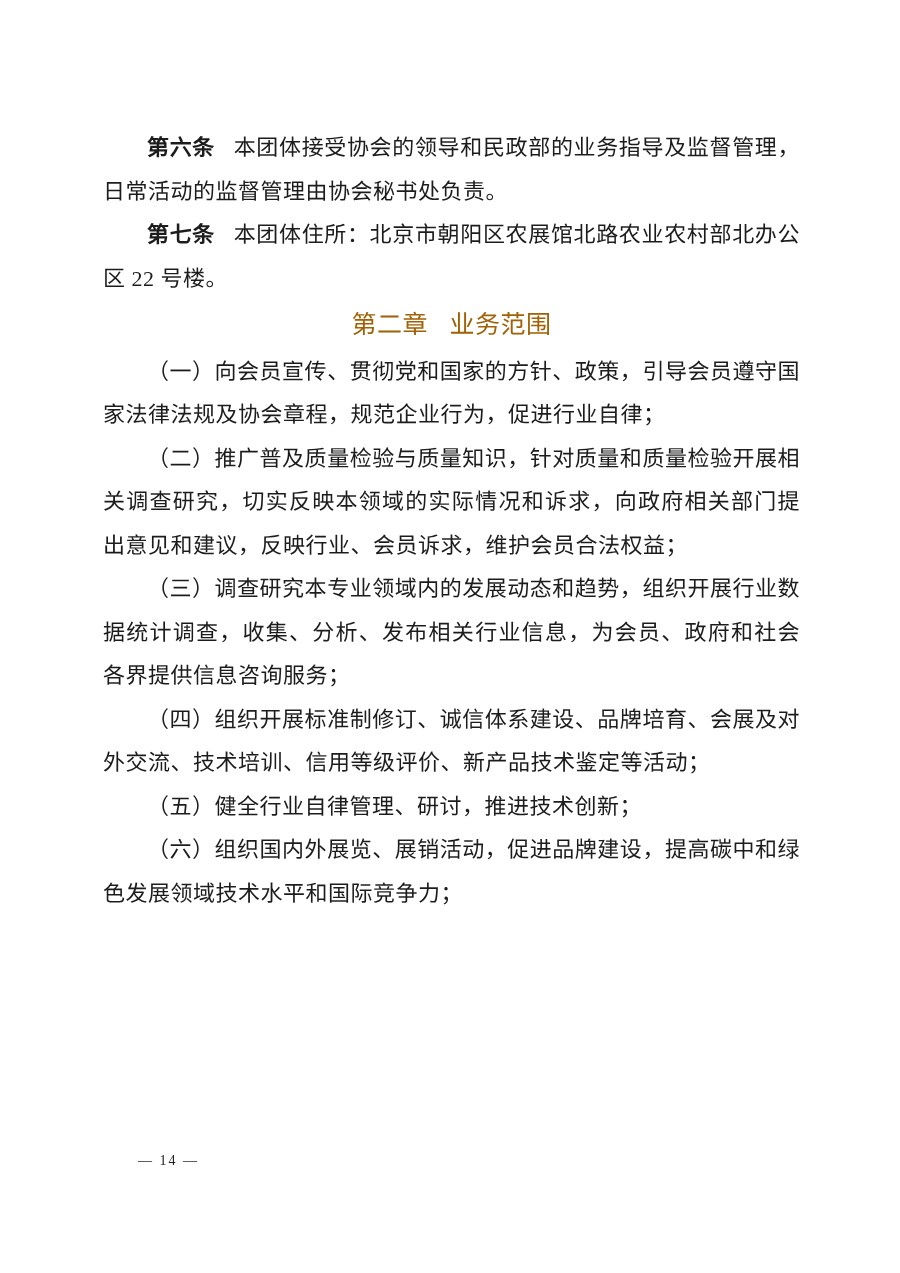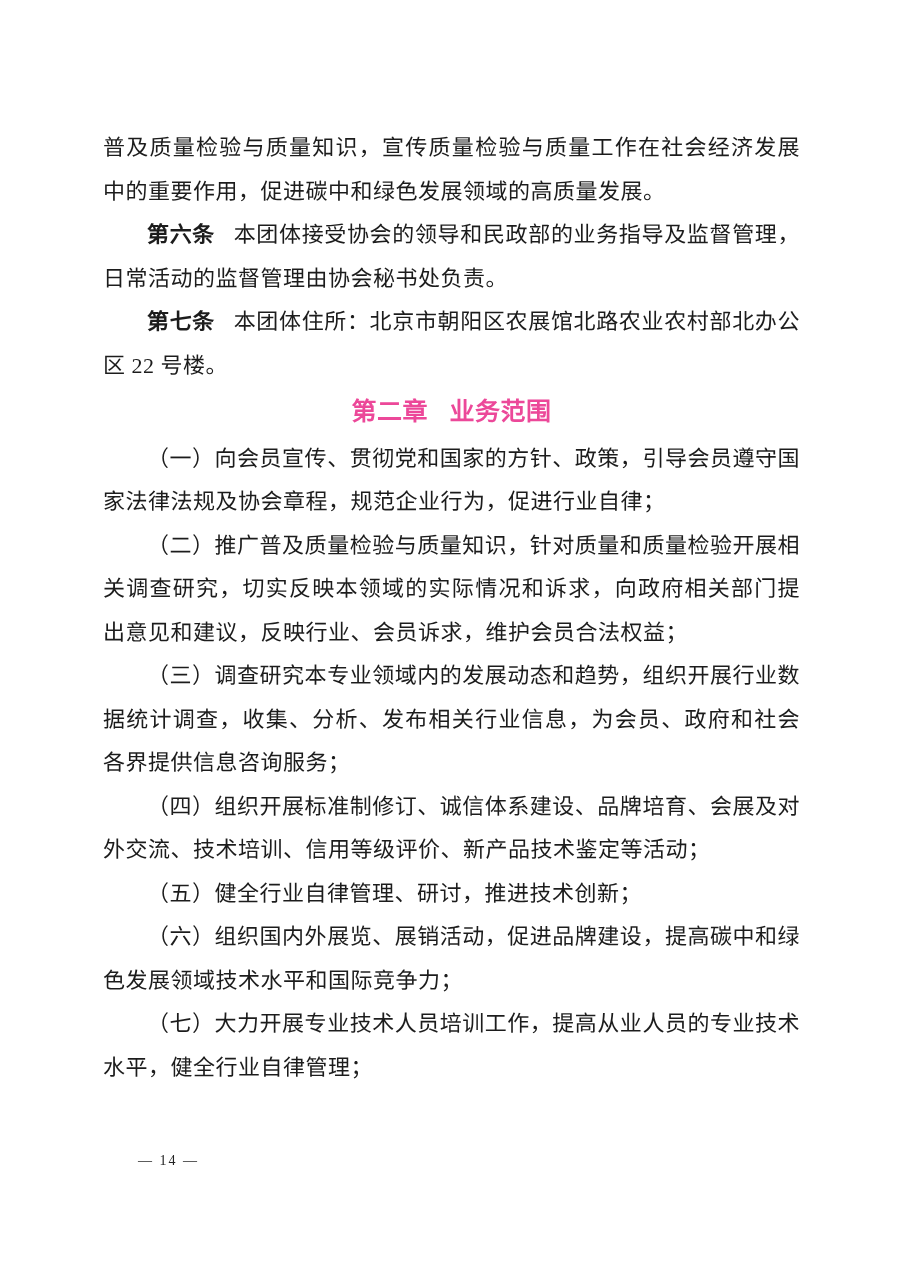--- a/index.html
+++ b/index.html
@@ -39,25 +39,25 @@
   }
   .article-label {
     font-weight: bold;
     margin-right: 0.85em;
   }
   h2.chapter-heading {
     margin: 3px 0 3px 0;
     padding: 0;
     font-family: "Liberation Sans", "DejaVu Sans", sans-serif;
     font-size: 25px;
-    font-weight: bold;
+    font-weight: normal;
     line-height: 43.5px;
     text-align: center;
     text-indent: 0;
-    color: #ec4899;
+    color: #a16207;
   }
   .chapter-no {
     margin-right: 0.85em;
   }
   .page-footer {
     position: absolute;
     top: 1146px;
     left: 138px;
     font-size: 14px;
     line-height: 30px;
@@ -66,34 +66,32 @@
     font-family: "Liberation Serif", "DejaVu Serif", serif;
   }
 </style>
 </head>
 <body>
 
 <div class="page">
 
   <div class="content">
 
-    <p class="no-indent">普及质量检验与质量知识，宣传质量检验与质量工作在社会经济发展中的重要作用，促进碳中和绿色发展领域的高质量发展。</p>
 
     <p class="indent"><span class="article-label">第六条</span><span>本团体接受协会的领导和民政部的业务指导及监督管理，日常活动的监督管理由协会秘书处负责。</span></p>
 
     <p class="indent"><span class="article-label">第七条</span><span>本团体住所：北京市朝阳区农展馆北路农业农村部北办公区 22 号楼。</span></p>
 
     <h2 class="chapter-heading"><span class="chapter-no">第二章</span><span>业务范围</span></h2>
 
 
     <p class="indent">（一）向会员宣传、贯彻党和国家的方针、政策，引导会员遵守国家法律法规及协会章程，规范企业行为，促进行业自律；</p>
     <p class="indent">（二）推广普及质量检验与质量知识，针对质量和质量检验开展相关调查研究，切实反映本领域的实际情况和诉求，向政府相关部门提出意见和建议，反映行业、会员诉求，维护会员合法权益；</p>
     <p class="indent">（三）调查研究本专业领域内的发展动态和趋势，组织开展行业数据统计调查，收集、分析、发布相关行业信息，为会员、政府和社会各界提供信息咨询服务；</p>
     <p class="indent">（四）组织开展标准制修订、诚信体系建设、品牌培育、会展及对外交流、技术培训、信用等级评价、新产品技术鉴定等活动；</p>
     <p class="indent">（五）健全行业自律管理、研讨，推进技术创新；</p>
     <p class="indent">（六）组织国内外展览、展销活动，促进品牌建设，提高碳中和绿色发展领域技术水平和国际竞争力；</p>
-    <p class="indent">（七）大力开展专业技术人员培训工作，提高从业人员的专业技术水平，健全行业自律管理；</p>
 
   </div>
 
   <div class="page-footer">— 14 —</div>
 
 </div>
 
 </body></html>

